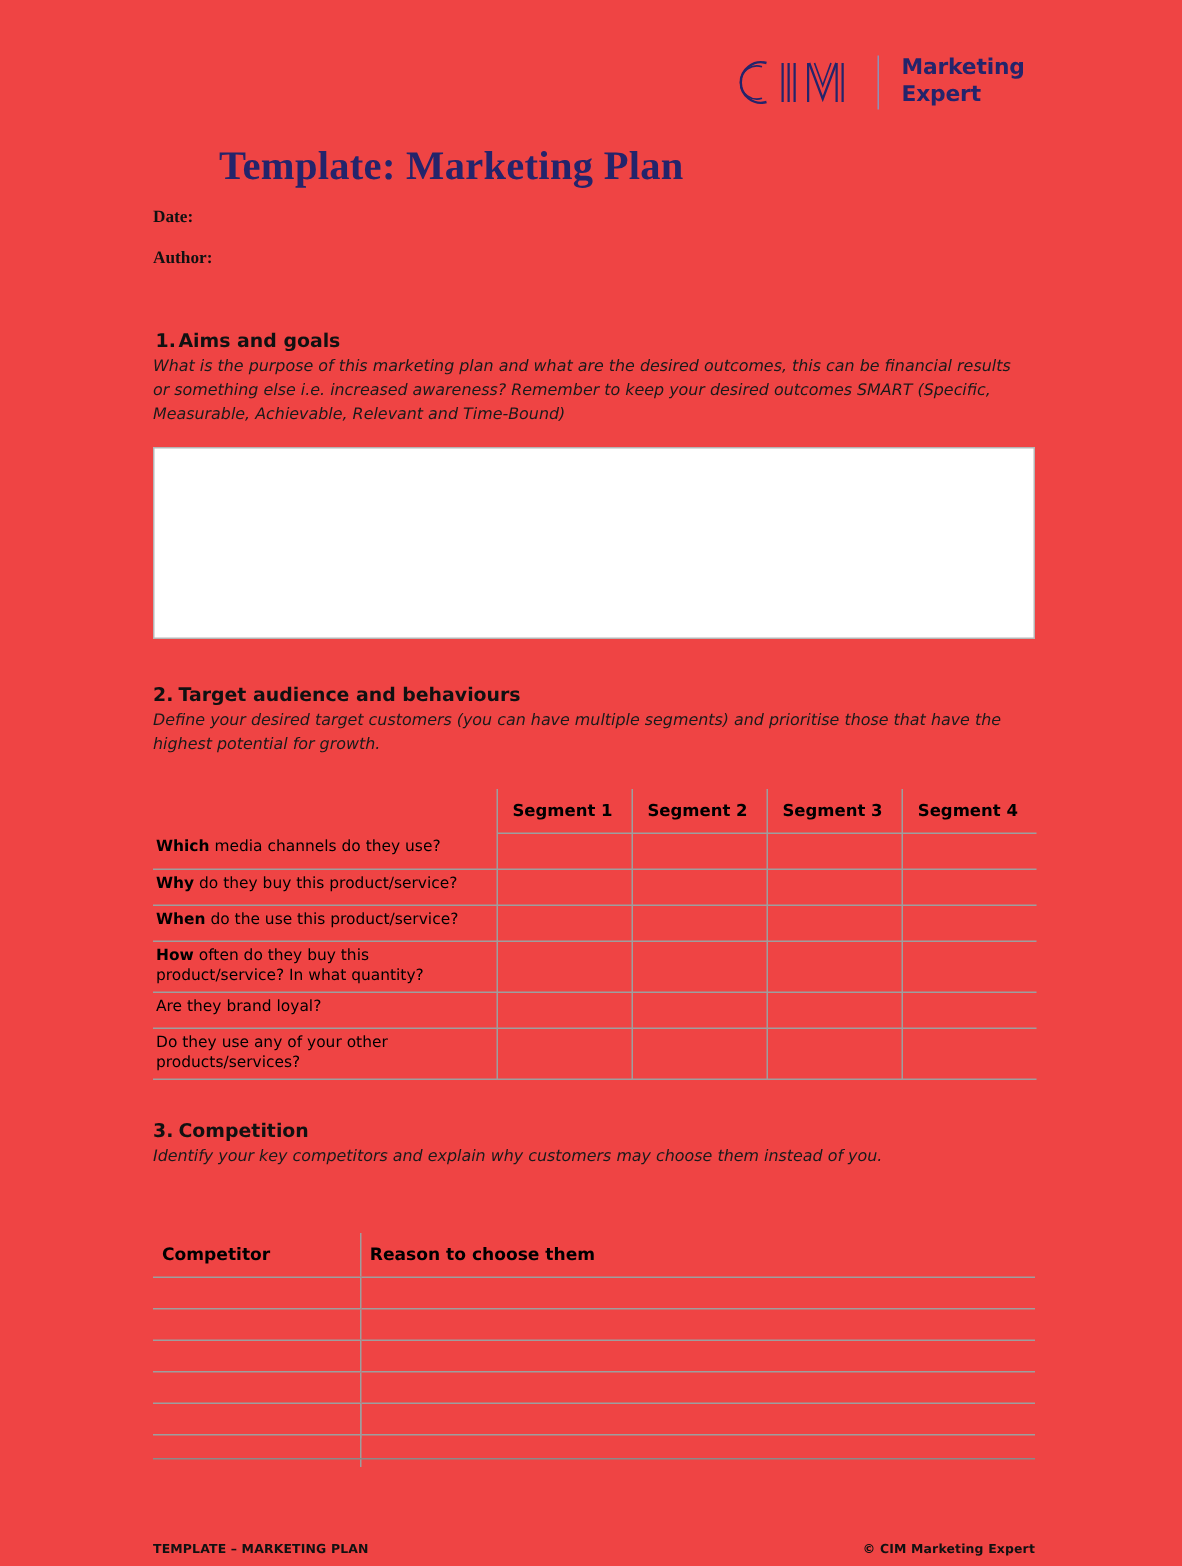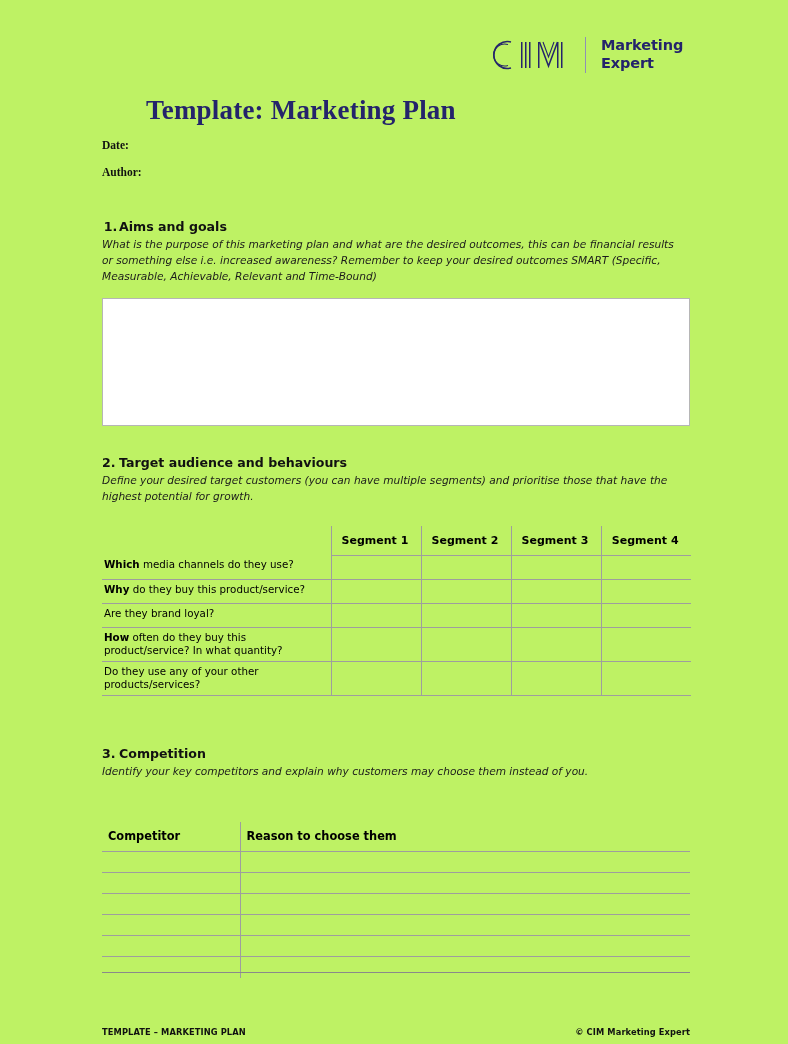--- a/index.html
+++ b/index.html
@@ -11,21 +11,21 @@
     width: 788px;
     height: 1044px;
     position: relative;
     font-family: "Liberation Sans", sans-serif;
     color: #000000;
     overflow: hidden;
   }
   .page {
     position: absolute;
     inset: 0;
-    background: #bef264;
+    background: #ef4444;
   }
 
   
   .logo-block {
     position: absolute;
     left: 487px;
     top: 33px;
     width: 205px;
     height: 48px;
     overflow: hidden;
@@ -273,28 +273,35 @@
           <td class="seg-c blank"></td>
         </tr>
         <tr>
           <td class="seg-q"><b>Why</b> do they buy this product/service?</td>
           <td class="seg-c blank"></td>
           <td class="seg-c blank"></td>
           <td class="seg-c blank"></td>
           <td class="seg-c blank"></td>
         </tr>
         <tr>
+          <td class="seg-q"><b>When</b> do the use this product/service?</td>
+          <td class="seg-c blank"></td>
+          <td class="seg-c blank"></td>
+          <td class="seg-c blank"></td>
+          <td class="seg-c blank"></td>
+        </tr>
+        <tr>
+          <td class="seg-q"><b>How</b> often do they buy this product/service? In what quantity?</td>
+          <td class="seg-c blank"></td>
+          <td class="seg-c blank"></td>
+          <td class="seg-c blank"></td>
+          <td class="seg-c blank"></td>
+        </tr>
+        <tr>
           <td class="seg-q">Are they brand loyal?</td>
-          <td class="seg-c blank"></td>
-          <td class="seg-c blank"></td>
-          <td class="seg-c blank"></td>
-          <td class="seg-c blank"></td>
-        </tr>
-        <tr>
-          <td class="seg-q"><b>How</b> often do they buy this product/service? In what quantity?</td>
           <td class="seg-c blank"></td>
           <td class="seg-c blank"></td>
           <td class="seg-c blank"></td>
           <td class="seg-c blank"></td>
         </tr>
         <tr>
           <td class="seg-q">Do they use any of your other products/services?</td>
           <td class="seg-c blank"></td>
           <td class="seg-c blank"></td>
           <td class="seg-c blank"></td>

